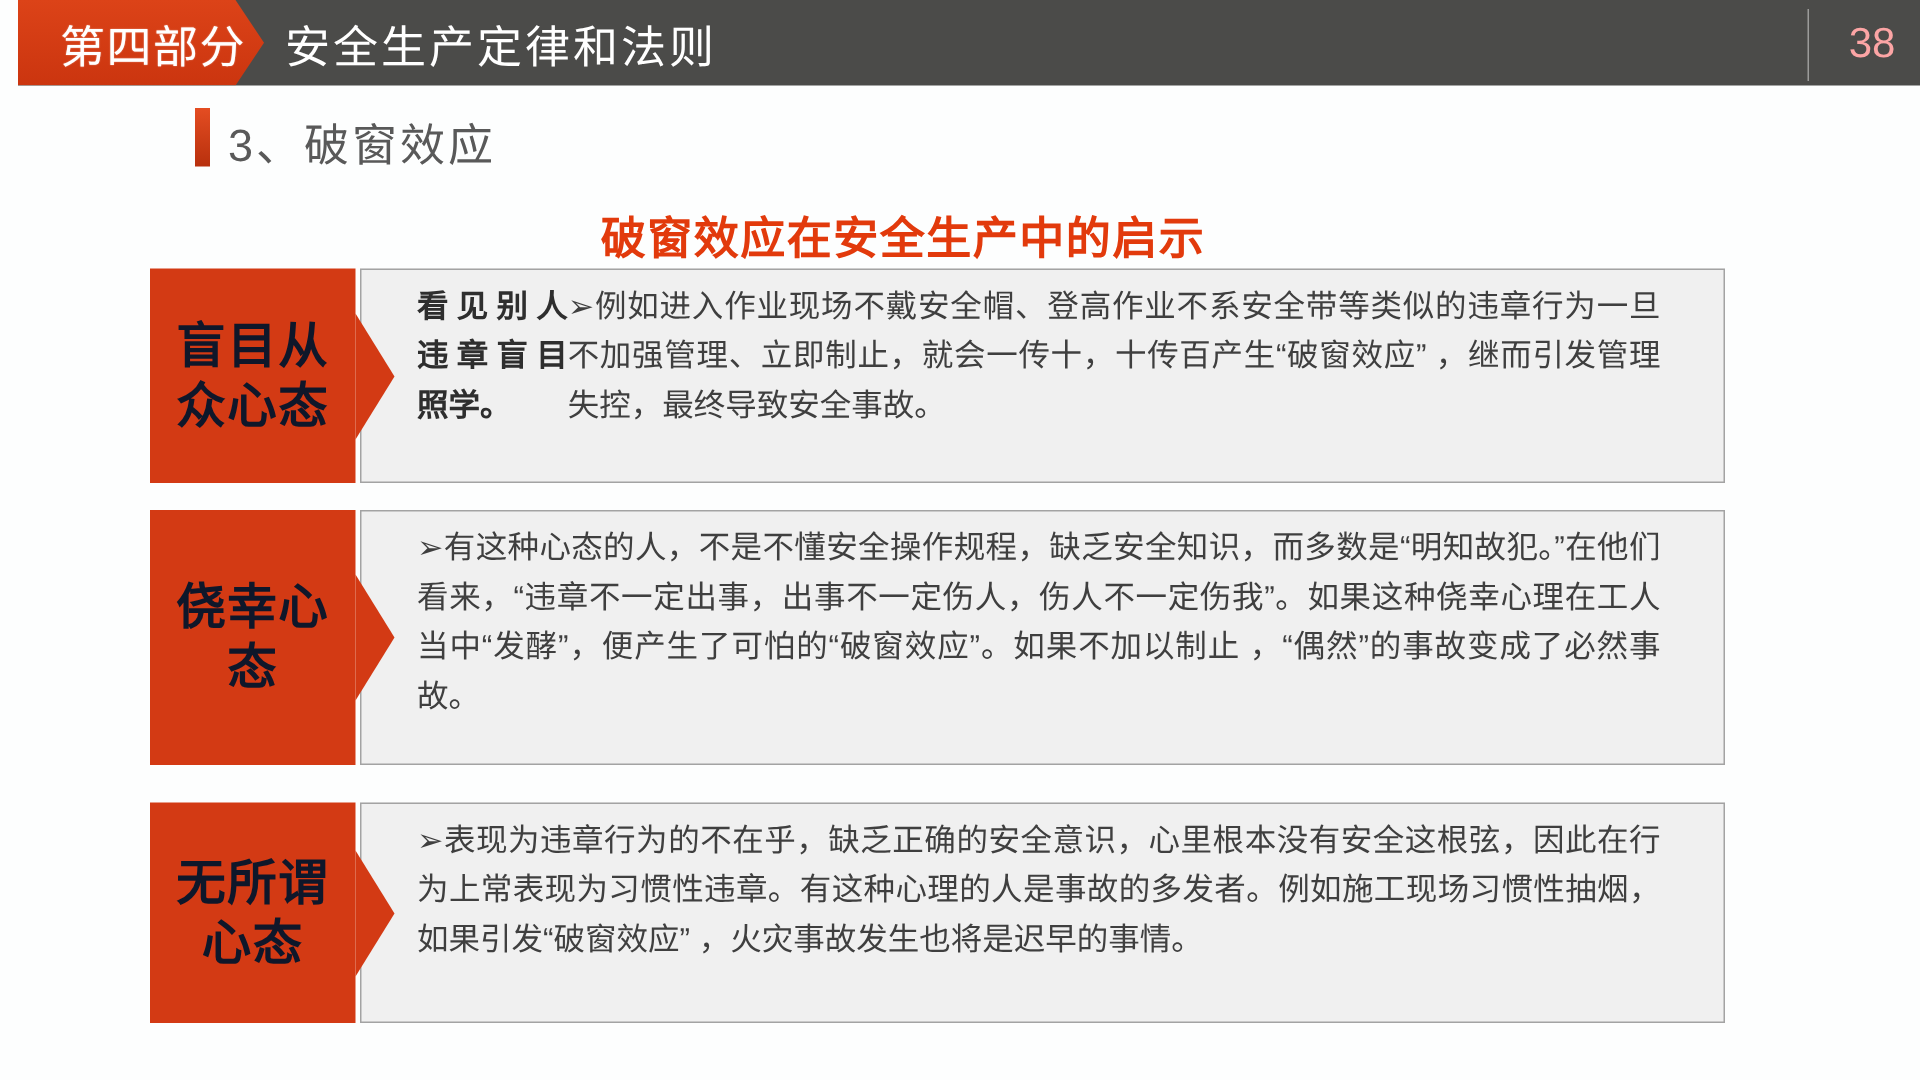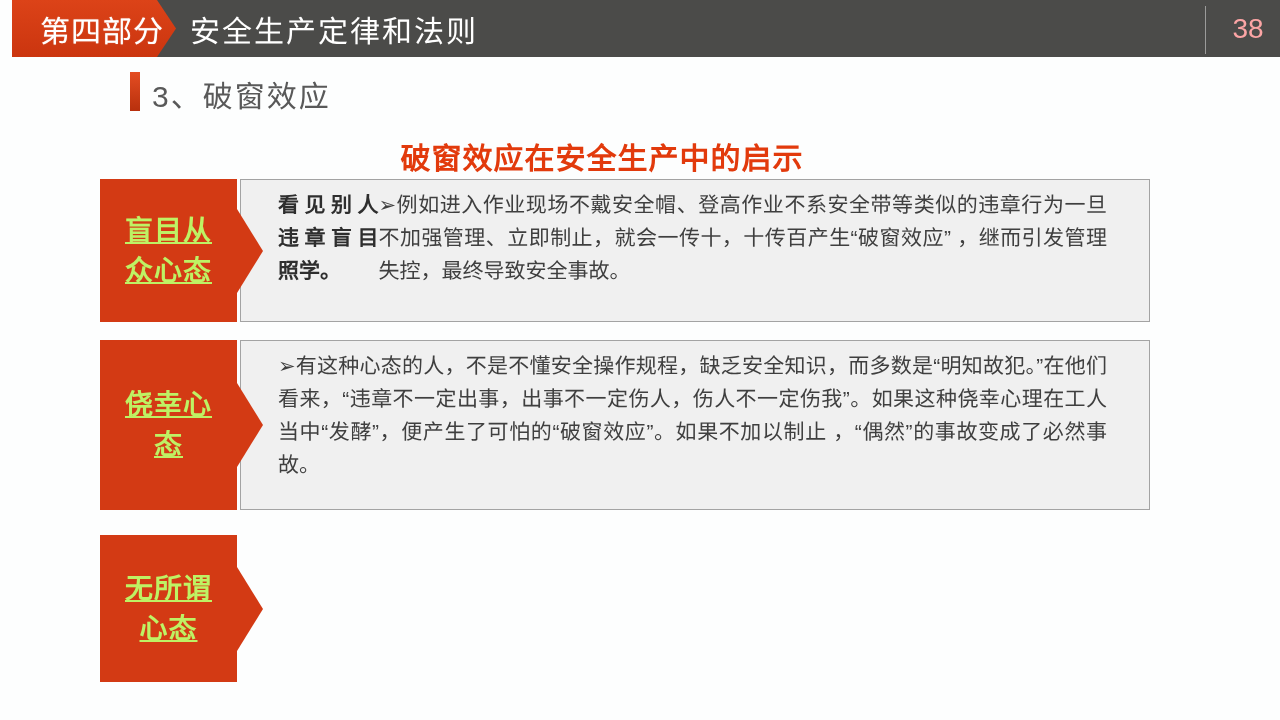--- a/index.html
+++ b/index.html
@@ -86,22 +86,22 @@
     z-index:2;
   }
   .label-box .arrow{
     position:absolute;right:-26px;top:50%;margin-top:-42px;
     width:0;height:0;
     border-top:42px solid transparent;
     border-bottom:42px solid transparent;
     border-left:26px solid var(--red);
   }
   .label-text{
-    color:#bef264;font-size:28px;font-weight:bold;line-height:40px;
-    text-align:center;white-space:pre-line;letter-spacing:1px;text-decoration:underline;
+    color:#0f172a;font-size:33px;font-weight:bold;line-height:40px;
+    text-align:center;white-space:pre-line;letter-spacing:1px;
   }
 
   .content-box{
     flex:1;margin-left:3px;
     background:var(--box-bg);
     border:1px solid var(--box-border);
     display:flex;flex-direction:row;justify-content:center;
     padding:8px 42px 8px 37px;
     z-index:1;
   }
@@ -156,15 +156,18 @@
       <p class="body-text">➢有这种心态的人，不是不懂安全操作规程，缺乏安全知识，而多数是“明知故犯。”在他们看来，“违章不一定出事，出事不一定伤人，伤人不一定伤我”。如果这种侥幸心理在工人当中“发酵”，便产生了可怕的“破窗效应”。如果不加以制止 ，“偶然”的事故变成了必然事故。</p>
     </div>
   </div>
 
   <div class="row row-3">
     <div class="label-box">
       <div class="label-text">无所谓
 心态</div>
       <div class="arrow"></div>
     </div>
+    <div class="content-box">
+      <p class="body-text">➢表现为违章行为的不在乎，缺乏正确的安全意识，心里根本没有安全这根弦，因此在行为上常表现为习惯性违章。有这种心理的人是事故的多发者。例如施工现场习惯性抽烟，如果引发“破窗效应” ，火灾事故发生也将是迟早的事情。</p>
+    </div>
   </div>
 
 </div>
 
 </body></html>

